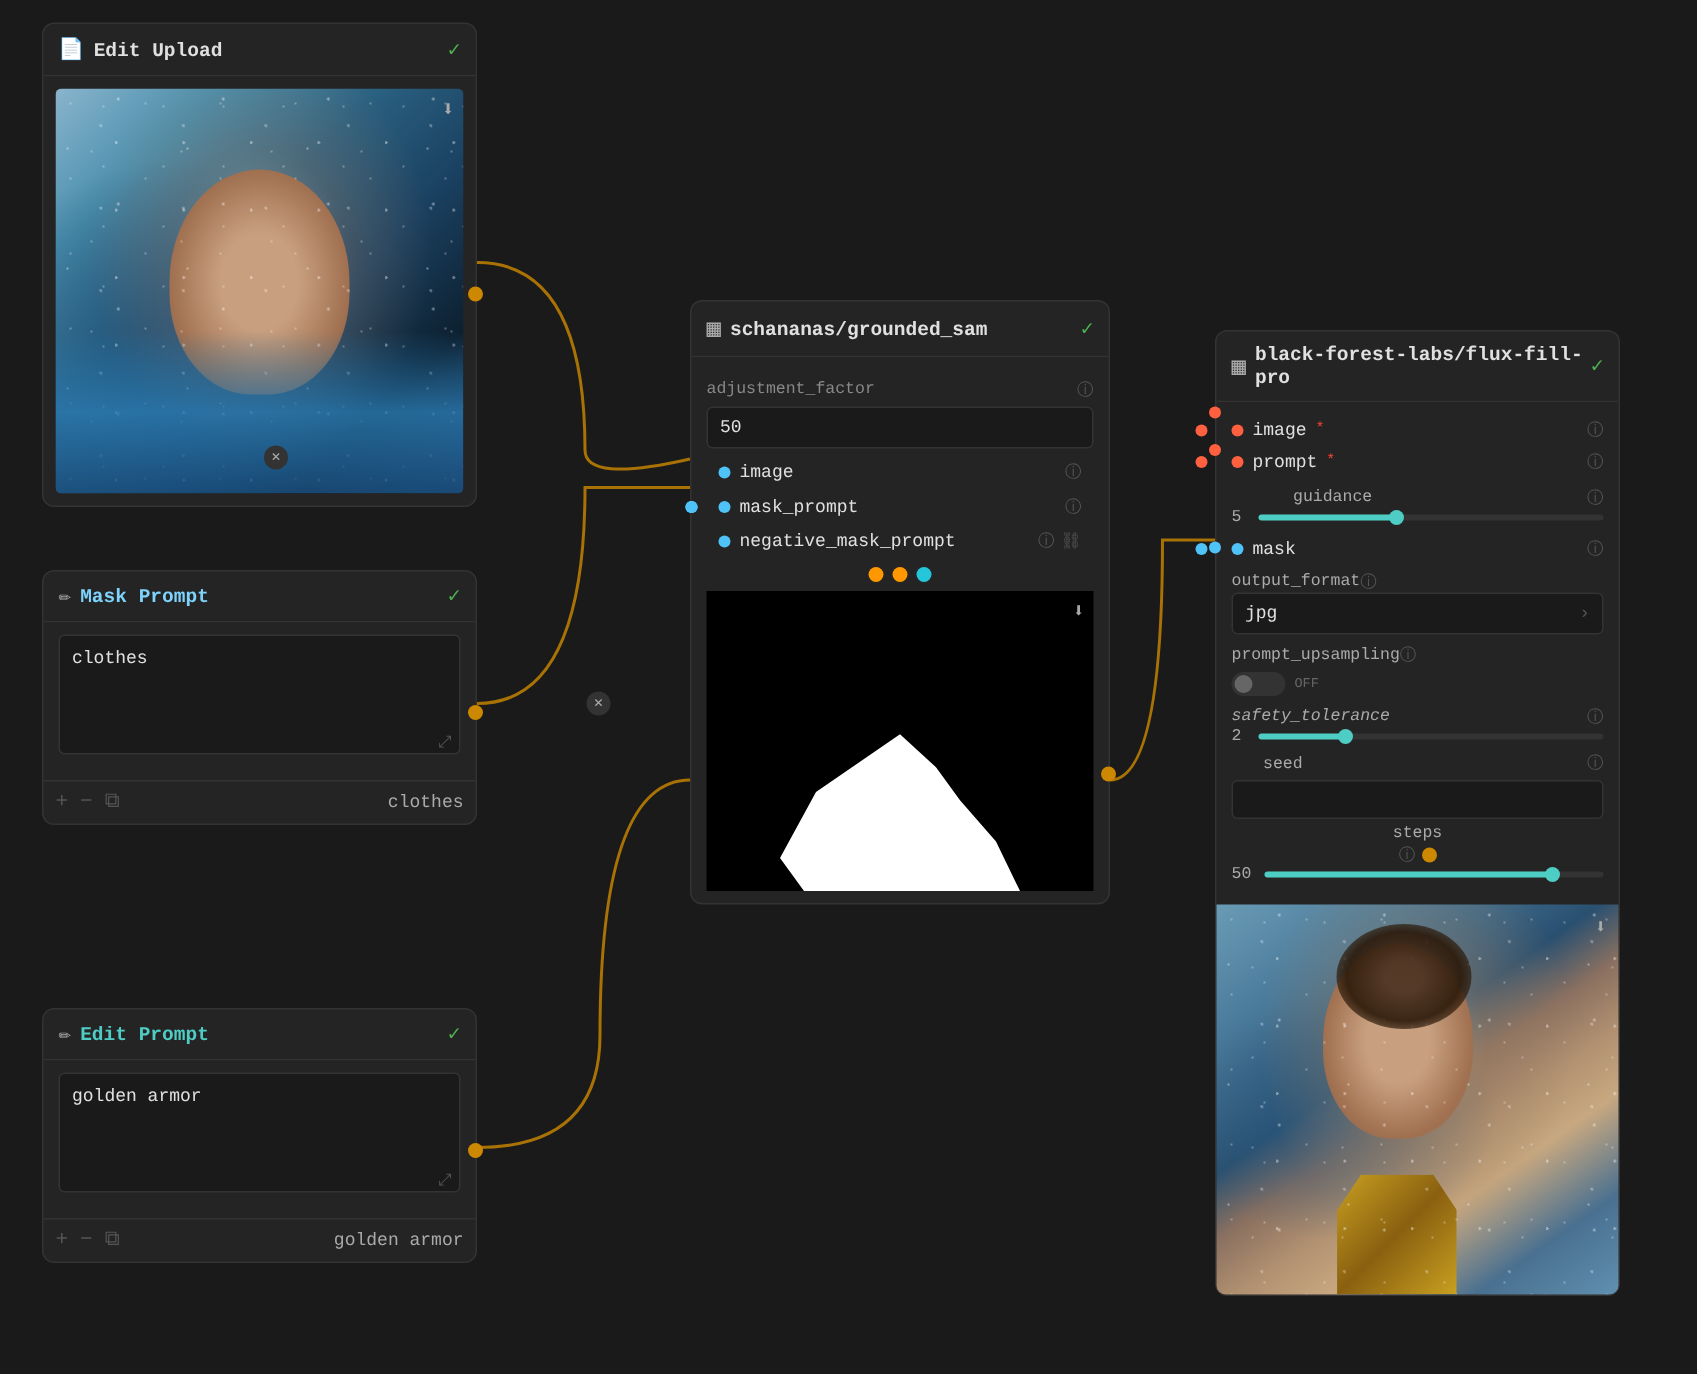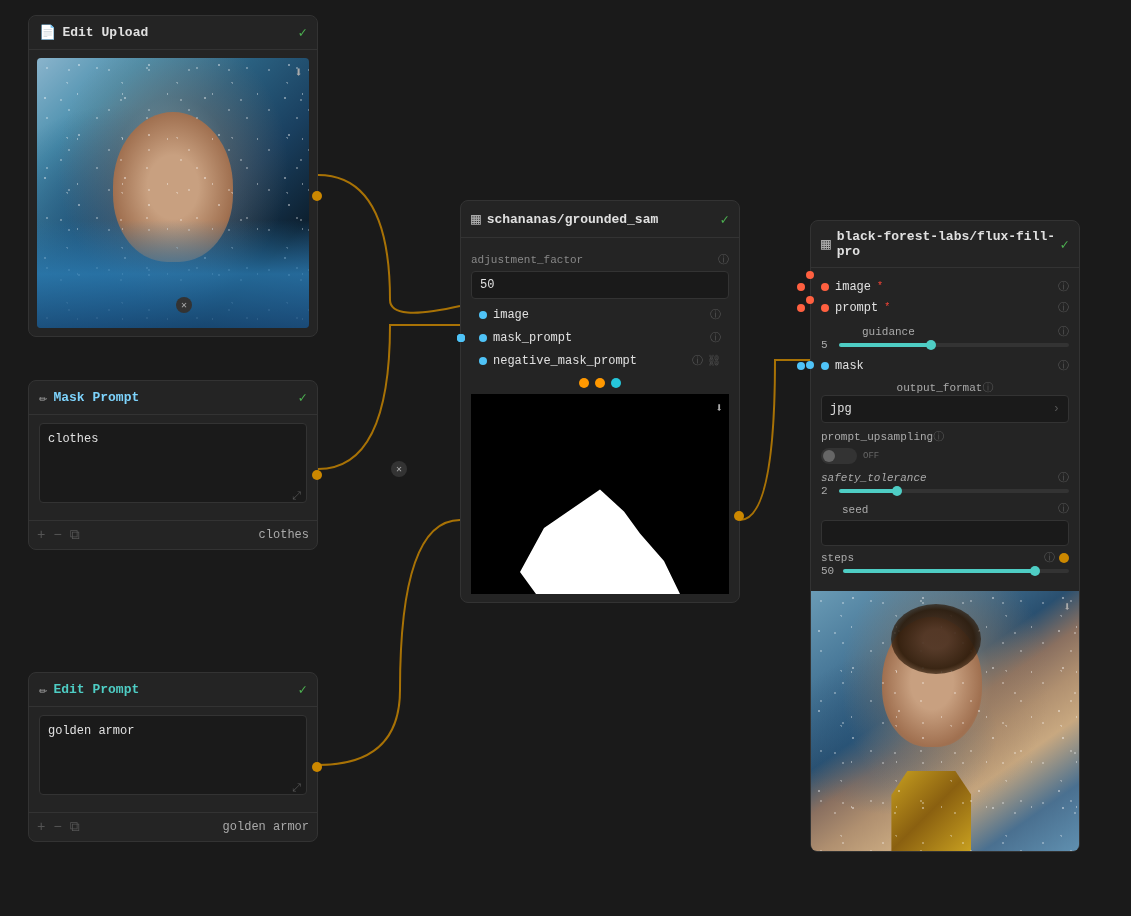--- a/index.html
+++ b/index.html
@@ -609,21 +609,21 @@
     <div class="field-row">
       <div class="field-row-left">
         <div style="width:8px;height:8px;border-radius:50%;background:#4fc3f7;position:absolute;left:-14px;"></div>
         <span style="width:8px;height:8px;border-radius:50%;background:#4fc3f7;display:inline-block;"></span>
         <span>mask</span>
       </div>
       <span style="color:#555;font-size:11px;">ⓘ</span>
     </div>
 
     <div>
-      <div style="display:flex;justify-content:center;align-items:center;margin-top:4px;">
+      <div style="display:flex;justify-content:flex-start;align-items:center;margin-top:4px;">
         <span style="color:#aaa;font-size:11px;">output_format</span>
         <span style="color:#555;font-size:11px;">ⓘ</span>
       </div>
       <div class="select-field">
         <span>jpg</span>
         <span style="color:#555;">›</span>
       </div>
     </div>
 
     <div>
@@ -655,21 +655,21 @@
 
     <div>
       <div style="display:flex;justify-content:space-between;align-items:flex-end;margin-top:4px;margin-bottom:4px;margin-left:21px;">
         <span style="color:#aaa;font-size:11px;">seed</span>
         <span style="color:#555;font-size:11px;">ⓘ</span>
       </div>
       <div class="input-field" style="height:26px;"></div>
     </div>
 
     <div>
-      <div style="display:flex;justify-content:space-between;align-items:center;margin-top:4px;">
+      <div style="display:flex;justify-content:space-between;align-items:center;margin-top:4px;flex-direction:column;">
         <span style="color:#aaa;font-size:11px;">steps</span>
         <div style="display:flex;align-items:center;gap:4px;">
           <span style="color:#555;font-size:11px;">ⓘ</span>
           <div style="width:10px;height:10px;background:#cc8800;border-radius:50%;"></div>
         </div>
       </div>
       <div style="display:flex;align-items:center;gap:6px;margin-bottom:6px;">
         <span style="color:#aaa;font-size:11px;min-width:16px;">50</span>
         <div class="slider-track" style="flex:1;">
           <div class="slider-fill" style="width:85%;background:#4ecdc4;"></div>

